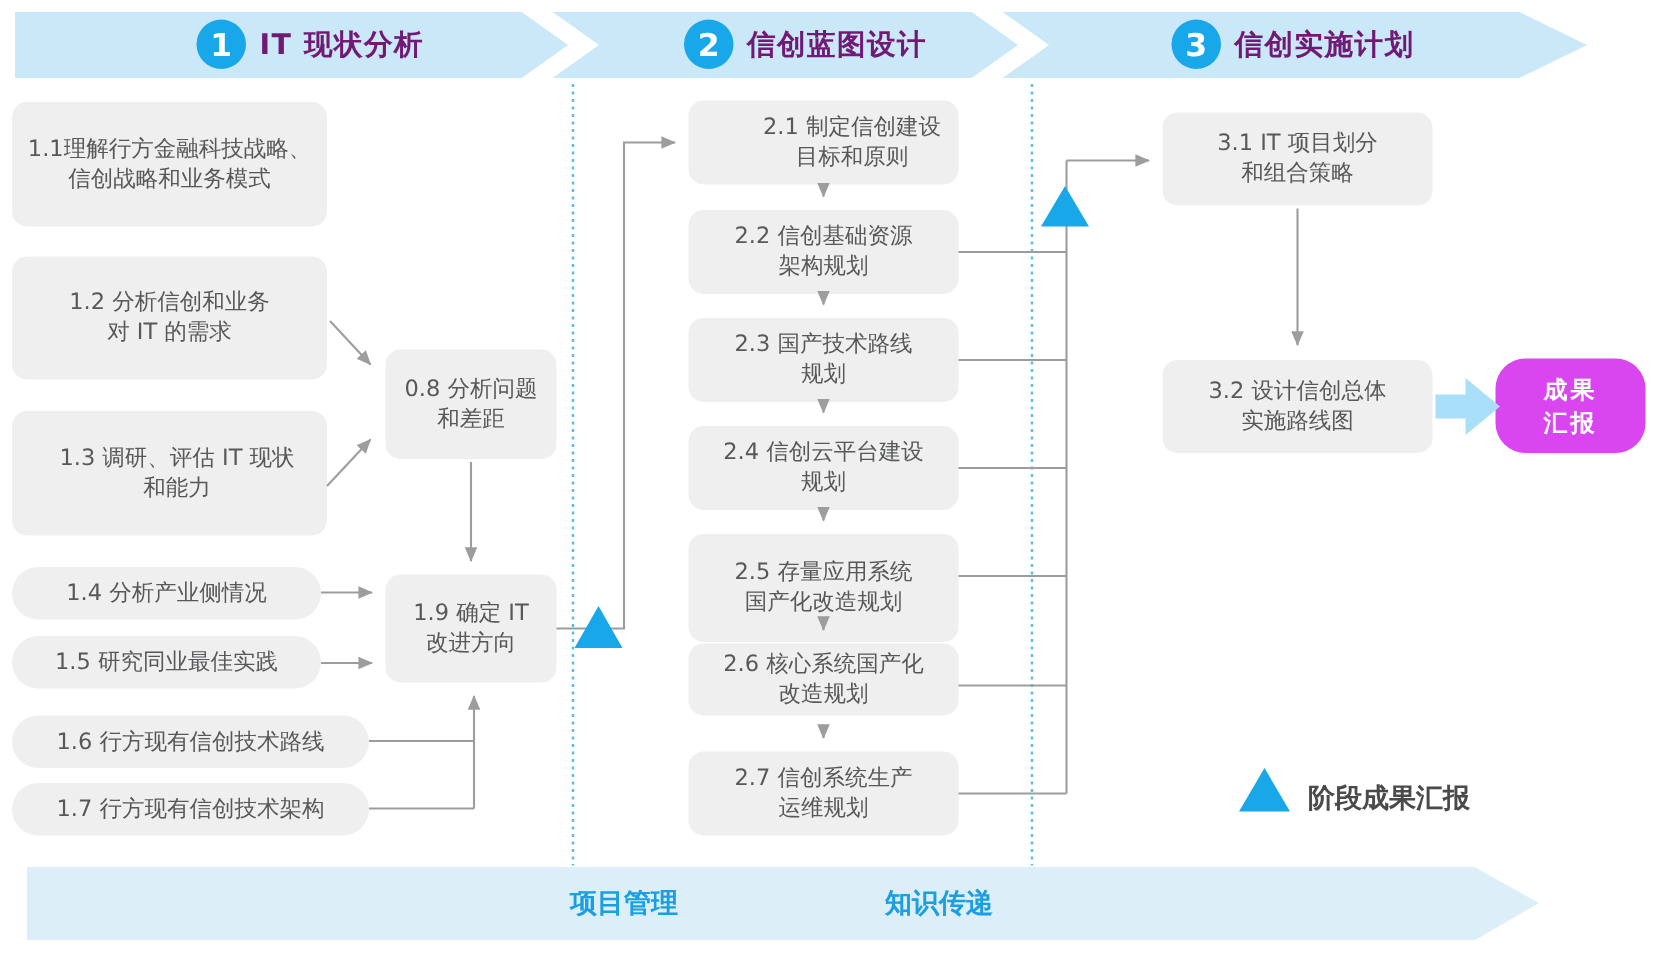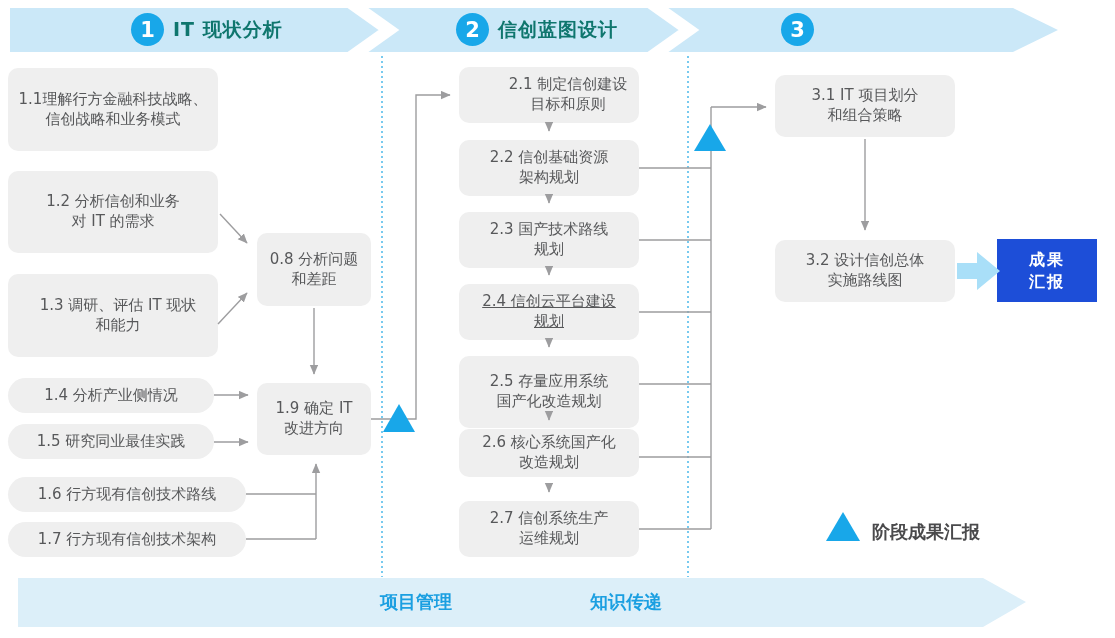--- a/index.html
+++ b/index.html
@@ -11,46 +11,46 @@
             clip-path:polygon(0 0,1003px 0,1048px 22px,1003px 44px,0 44px);}
   #band-bottom{left:18px;top:578px;width:1008px;height:49px;background:#DCEFF9;
             clip-path:polygon(0 0,965px 0,1008px 24px,965px 49px,0 49px);}
   
   .phase-header{position:absolute;display:flex;align-items:center;gap:9px;z-index:2;}
   #ph1{left:131px;top:13px;}
   #ph2{left:456px;top:13px;}
   #ph3{left:781px;top:13px;}
   .phase-num{width:33px;height:33px;border-radius:50%;background:#18A7E9;color:#fff;
              font-weight:bold;font-size:21px;display:flex;align-items:center;justify-content:center;}
-  .phase-title{color:#0f766e;font-weight:bold;font-size:19px;letter-spacing:1px;white-space:nowrap;}
+  .phase-title{color:#701a75;font-weight:bold;font-size:19px;letter-spacing:1px;white-space:nowrap;}
   
   .node{position:absolute;background:#EFEFEF;color:#57585A;display:flex;align-items:center;
         justify-content:center;text-align:center;white-space:pre-line;font-size:15px;
         line-height:1.32;border-radius:10px;z-index:2;padding:0 2px;box-sizing:border-box;}
   .pill{border-radius:18px;}
   #n1-1{left:8px;top:68px;width:210px;height:83px;}
   #n1-2{left:8px;top:171px;width:210px;height:82px;}
   #n1-3{left:8px;top:274px;width:210px;height:83px;padding-left:12px;}
   #n1-4{left:8px;top:378px;width:206px;height:35px;}
   #n1-5{left:8px;top:424px;width:206px;height:35px;}
   #n1-6{left:8px;top:477px;width:238px;height:35px;}
   #n1-7{left:8px;top:522px;width:238px;height:35px;}
   #n1-8{left:257px;top:233px;width:114px;height:73px;}
   #n1-9{left:257px;top:383px;width:114px;height:72px;}
   #n2-1{left:459px;top:67px;width:180px;height:56px;padding-left:40px;}
   #n2-2{left:459px;top:140px;width:180px;height:56px;}
   #n2-3{left:459px;top:212px;width:180px;height:56px;}
-  #n2-4{left:459px;top:284px;width:180px;height:56px;text-decoration:underline;}
+  #n2-4{left:459px;top:284px;width:180px;height:56px;}
   #n2-5{left:459px;top:356px;width:180px;height:72px;}
   #n2-6{left:459px;top:429px;width:180px;height:48px;}
   #n2-7{left:459px;top:501px;width:180px;height:56px;}
   #n3-1{left:775px;top:75px;width:180px;height:62px;}
   #n3-2{left:775px;top:240px;width:180px;height:62px;}
-  #result-box{left:997px;top:239px;width:100px;height:63px;background:#1d4ed8;color:#fff;
-              font-weight:bold;font-size:16px;border-radius:0;letter-spacing:2px;line-height:1.35;}
+  #result-box{left:997px;top:239px;width:100px;height:63px;background:#d946ef;color:#fff;
+              font-weight:bold;font-size:16px;border-radius:20px;letter-spacing:2px;line-height:1.35;}
   
   .band-label{position:absolute;color:#1B9FE1;font-weight:bold;font-size:18px;z-index:2;white-space:nowrap;}
   #label-pm{left:380px;top:590px;}
   #label-kt{left:590px;top:590px;}
   #legend-label{position:absolute;left:872px;top:520px;color:#4A4A4C;font-weight:bold;
                 font-size:18px;z-index:2;white-space:nowrap;}
   svg.overlay{position:absolute;left:0;top:0;z-index:3;pointer-events:none;}
 </style>
 </head>
 <body>
@@ -63,20 +63,21 @@
   <div class="phase-header" id="ph1">
     <div class="phase-num">1</div>
     <div class="phase-title">IT 现状分析</div>
   </div>
   <div class="phase-header" id="ph2">
     <div class="phase-num">2</div>
     <div class="phase-title">信创蓝图设计</div>
   </div>
   <div class="phase-header" id="ph3">
     <div class="phase-num">3</div>
+    <div class="phase-title">信创实施计划</div>
   </div>
 
   <div class="node" id="n1-1">1.1理解行方金融科技战略、
 信创战略和业务模式</div>
   <div class="node" id="n1-2">1.2 分析信创和业务
 对 IT 的需求</div>
   <div class="node" id="n1-3">1.3 调研、评估 IT 现状
 和能力</div>
   <div class="node pill" id="n1-4">1.4 分析产业侧情况</div>
   <div class="node pill" id="n1-5">1.5 研究同业最佳实践</div>

